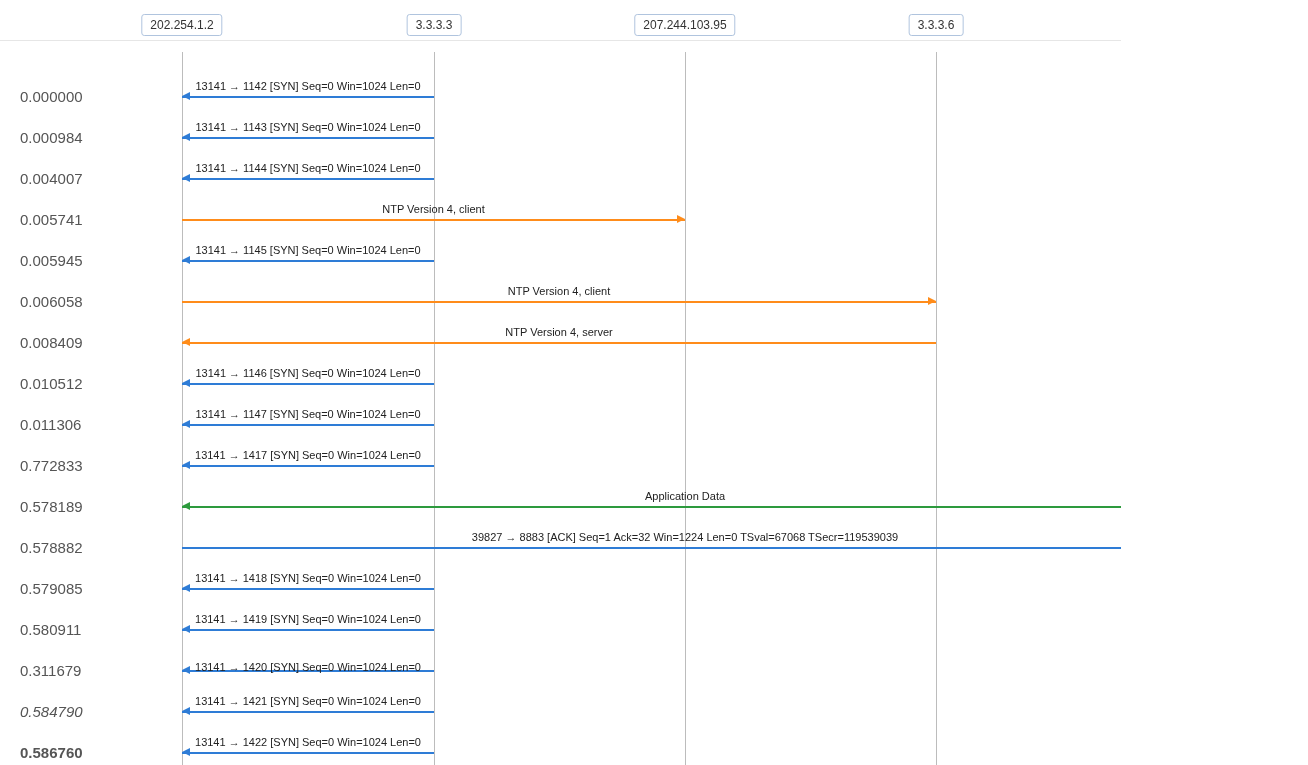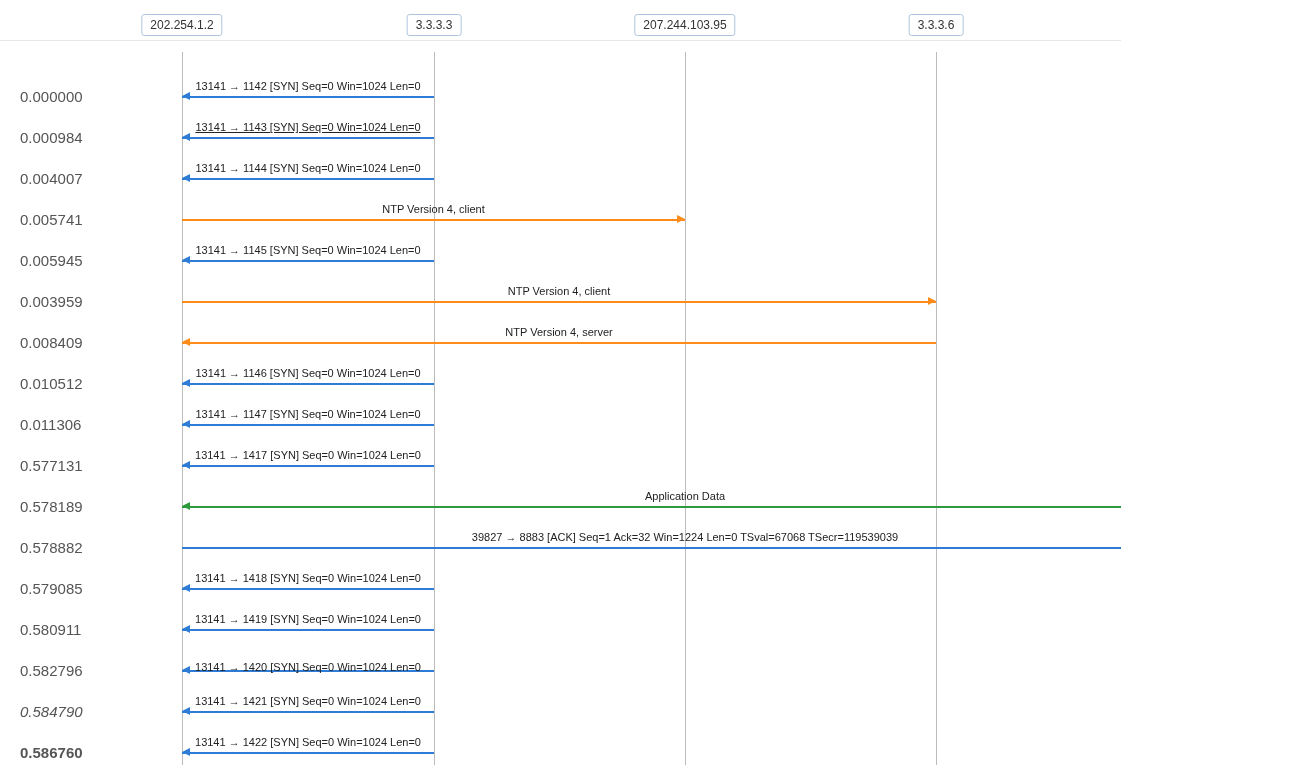--- a/index.html
+++ b/index.html
@@ -63,41 +63,41 @@
     <div class="time" style="top: 96px;">0.000000</div>
     <div class="msg" style="top: 96px;">
       <div class="bar c-blue" style="left: 182px; width: 252px; top: 0px;"></div>
       <div class="head" style="top: -4px; left: 182px; border-right: 8px solid rgb(46, 124, 214);"></div>
       <div class="label" style="left: 308px; top: -2px;">13141 → 1142 [SYN] Seq=0 Win=1024 Len=0</div>
     </div>
     <div class="time" style="top: 137px;">0.000984</div>
     <div class="msg" style="top: 137px;">
       <div class="bar c-blue" style="left: 182px; width: 252px; top: 0px;"></div>
       <div class="head" style="top: -4px; left: 182px; border-right: 8px solid rgb(46, 124, 214);"></div>
-      <div class="label" style="left: 308px; top: -2px; text-decoration: underline;">13141 → 1143 [SYN] Seq=0 Win=1024 Len=0</div>
+      <div class="label" style="left: 308px; top: -2px;">13141 → 1143 [SYN] Seq=0 Win=1024 Len=0</div>
     </div>
     <div class="time" style="top: 178px;">0.004007</div>
     <div class="msg" style="top: 178px;">
       <div class="bar c-blue" style="left: 182px; width: 252px; top: 0px;"></div>
       <div class="head" style="top: -4px; left: 182px; border-right: 8px solid rgb(46, 124, 214);"></div>
       <div class="label" style="left: 308px; top: -2px;">13141 → 1144 [SYN] Seq=0 Win=1024 Len=0</div>
     </div>
     <div class="time" style="top: 219px;">0.005741</div>
     <div class="msg" style="top: 219px;">
       <div class="bar c-orange" style="left: 182px; width: 503px; top: 0px;"></div>
       <div class="head" style="top: -4px; left: 677px; border-left: 8px solid rgb(255, 140, 26);"></div>
       <div class="label" style="left: 433.5px; top: -2px;">NTP Version 4, client</div>
     </div>
     <div class="time" style="top: 260px;">0.005945</div>
     <div class="msg" style="top: 260px;">
       <div class="bar c-blue" style="left: 182px; width: 252px; top: 0px;"></div>
       <div class="head" style="top: -4px; left: 182px; border-right: 8px solid rgb(46, 124, 214);"></div>
       <div class="label" style="left: 308px; top: -2px;">13141 → 1145 [SYN] Seq=0 Win=1024 Len=0</div>
     </div>
-    <div class="time" style="top: 301px;">0.003959</div>
+    <div class="time" style="top: 301px;">0.006058</div>
     <div class="msg" style="top: 301px;">
       <div class="bar c-orange" style="left: 182px; width: 754px; top: 0px;"></div>
       <div class="head" style="top: -4px; left: 928px; border-left: 8px solid rgb(255, 140, 26);"></div>
       <div class="label" style="left: 559px; top: -2px;">NTP Version 4, client</div>
     </div>
     <div class="time" style="top: 342px;">0.008409</div>
     <div class="msg" style="top: 342px;">
       <div class="bar c-orange" style="left: 182px; width: 754px; top: 0px;"></div>
       <div class="head" style="top: -4px; left: 182px; border-right: 8px solid rgb(255, 140, 26);"></div>
       <div class="label" style="left: 559px; top: -2px;">NTP Version 4, server</div>
@@ -107,21 +107,21 @@
       <div class="bar c-blue" style="left: 182px; width: 252px; top: 0px;"></div>
       <div class="head" style="top: -4px; left: 182px; border-right: 8px solid rgb(46, 124, 214);"></div>
       <div class="label" style="left: 308px; top: -2px;">13141 → 1146 [SYN] Seq=0 Win=1024 Len=0</div>
     </div>
     <div class="time" style="top: 424px;">0.011306</div>
     <div class="msg" style="top: 424px;">
       <div class="bar c-blue" style="left: 182px; width: 252px; top: 0px;"></div>
       <div class="head" style="top: -4px; left: 182px; border-right: 8px solid rgb(46, 124, 214);"></div>
       <div class="label" style="left: 308px; top: -2px;">13141 → 1147 [SYN] Seq=0 Win=1024 Len=0</div>
     </div>
-    <div class="time" style="top: 465px;">0.577131</div>
+    <div class="time" style="top: 465px;">0.772833</div>
     <div class="msg" style="top: 465px;">
       <div class="bar c-blue" style="left: 182px; width: 252px; top: 0px;"></div>
       <div class="head" style="top: -4px; left: 182px; border-right: 8px solid rgb(46, 124, 214);"></div>
       <div class="label" style="left: 308px; top: -2px;">13141 → 1417 [SYN] Seq=0 Win=1024 Len=0</div>
     </div>
     <div class="time" style="top: 506px;">0.578189</div>
     <div class="msg" style="top: 506px;">
       <div class="bar c-green" style="left: 182px; width: 1006px; top: 0px;"></div>
       <div class="head" style="top: -4px; left: 182px; border-right: 8px solid rgb(45, 154, 61);"></div>
       <div class="label" style="left: 685px; top: -2px;">Application Data</div>
@@ -137,21 +137,21 @@
       <div class="bar c-blue" style="left: 182px; width: 252px; top: 0px;"></div>
       <div class="head" style="top: -4px; left: 182px; border-right: 8px solid rgb(46, 124, 214);"></div>
       <div class="label" style="left: 308px; top: -2px;">13141 → 1418 [SYN] Seq=0 Win=1024 Len=0</div>
     </div>
     <div class="time" style="top: 629px;">0.580911</div>
     <div class="msg" style="top: 629px;">
       <div class="bar c-blue" style="left: 182px; width: 252px; top: 0px;"></div>
       <div class="head" style="top: -4px; left: 182px; border-right: 8px solid rgb(46, 124, 214);"></div>
       <div class="label" style="left: 308px; top: -2px;">13141 → 1419 [SYN] Seq=0 Win=1024 Len=0</div>
     </div>
-    <div class="time" style="top: 670px;">0.582796</div>
+    <div class="time" style="top: 670px;">0.311679</div>
     <div class="msg" style="top: 670px;">
       <div class="bar c-blue" style="left: 182px; width: 252px; top: 0px;"></div>
       <div class="head" style="top: -4px; left: 182px; border-right: 8px solid rgb(46, 124, 214);"></div>
       <div class="label" style="left: 308px; top: -2px; margin-top: 7px;">13141 → 1420 [SYN] Seq=0 Win=1024 Len=0</div>
     </div>
     <div class="time" style="top: 711px; font-style: italic;">0.584790</div>
     <div class="msg" style="top: 711px;">
       <div class="bar c-blue" style="left: 182px; width: 252px; top: 0px;"></div>
       <div class="head" style="top: -4px; left: 182px; border-right: 8px solid rgb(46, 124, 214);"></div>
       <div class="label" style="left: 308px; top: -2px;">13141 → 1421 [SYN] Seq=0 Win=1024 Len=0</div>

